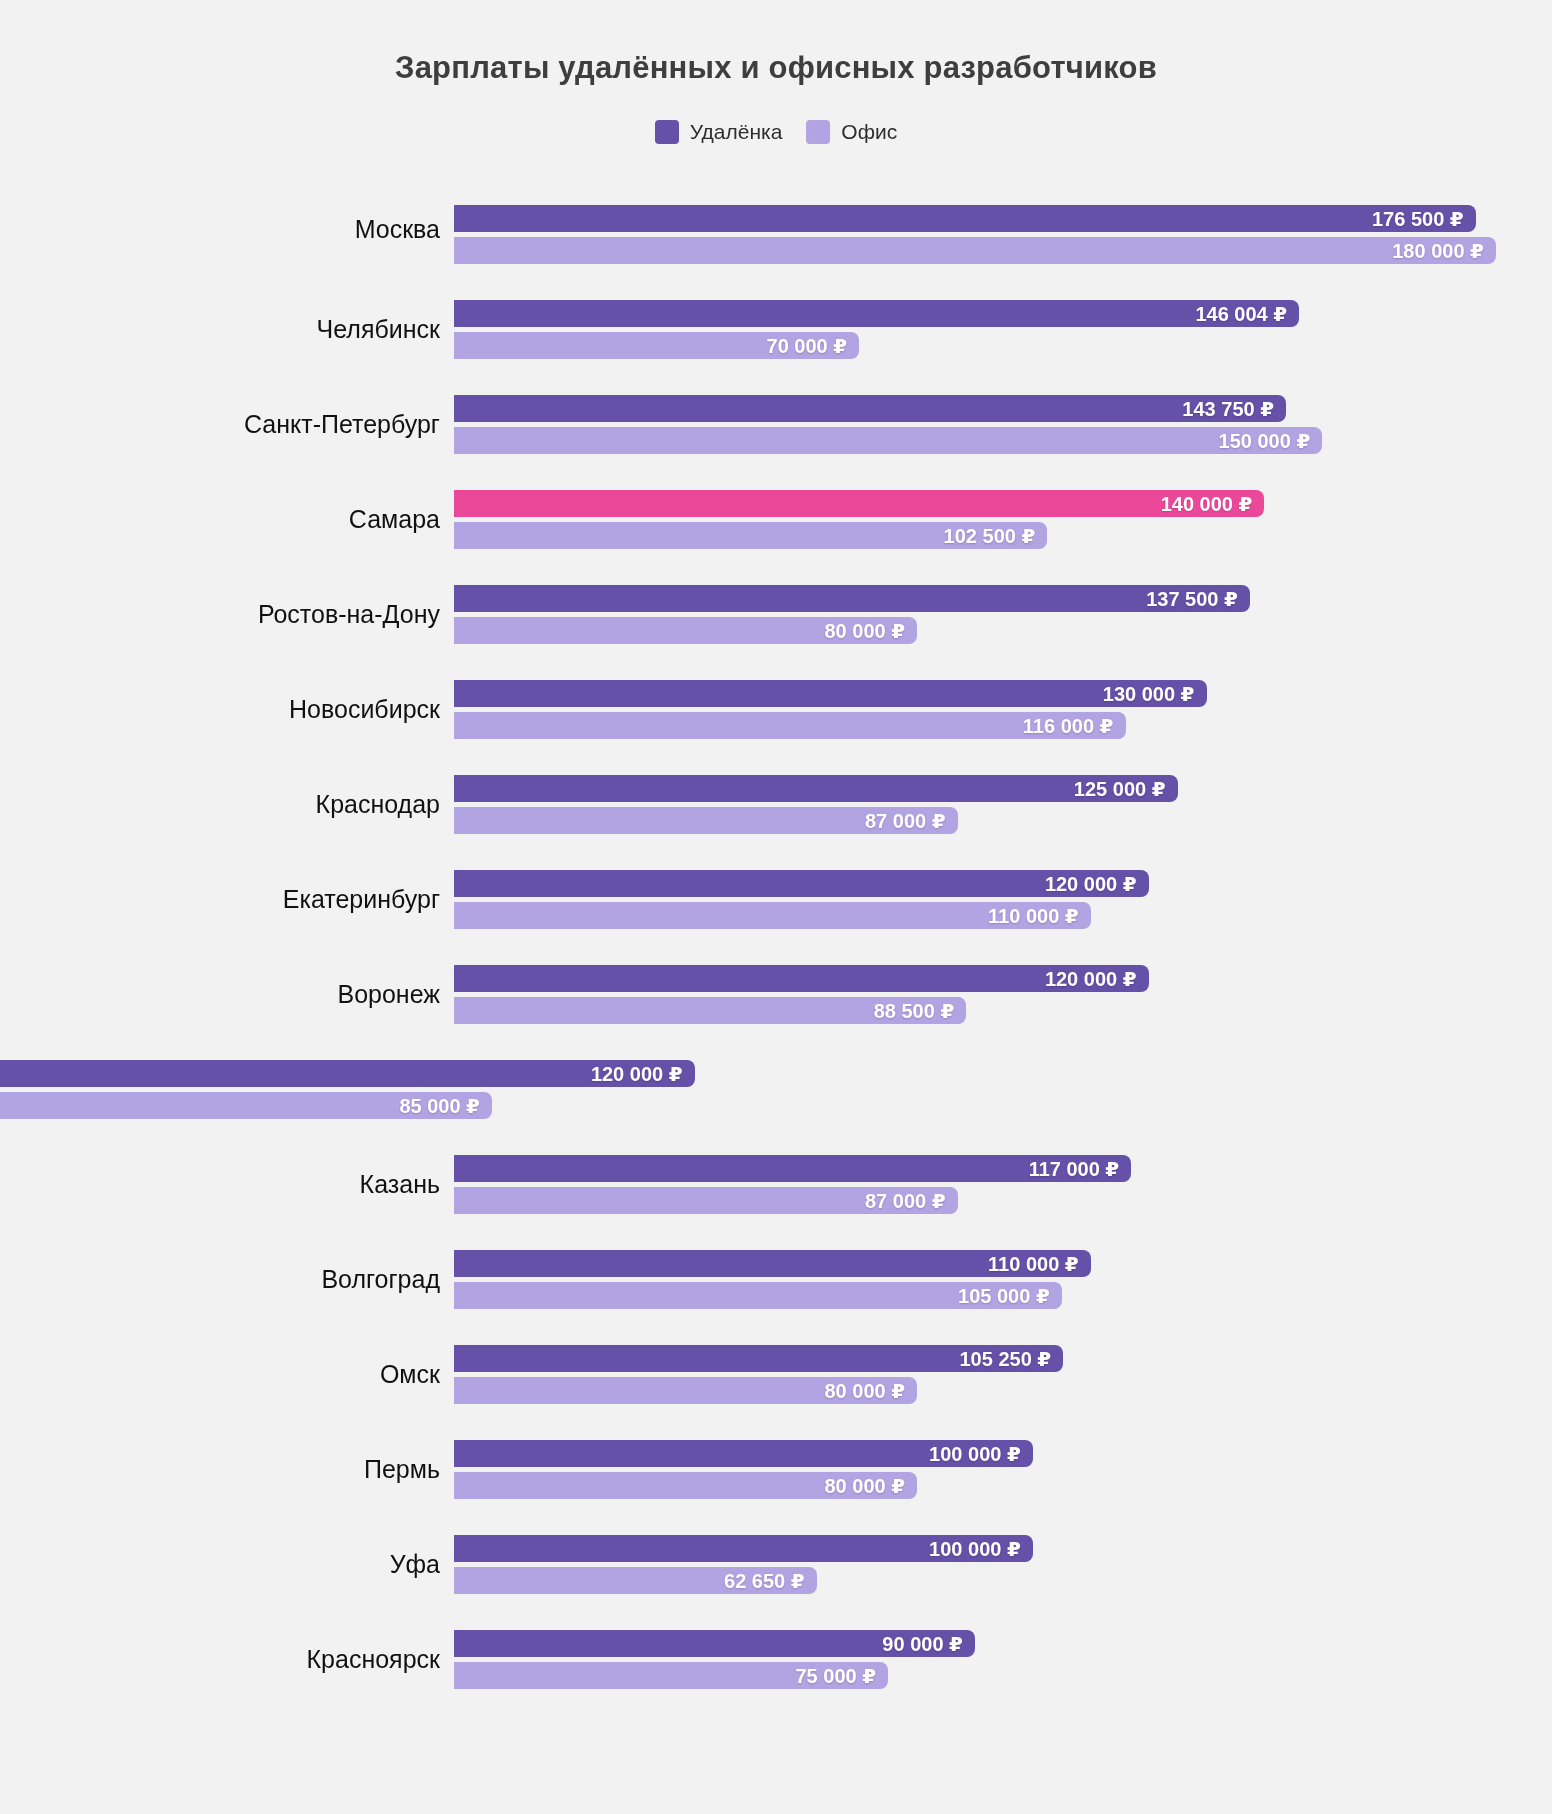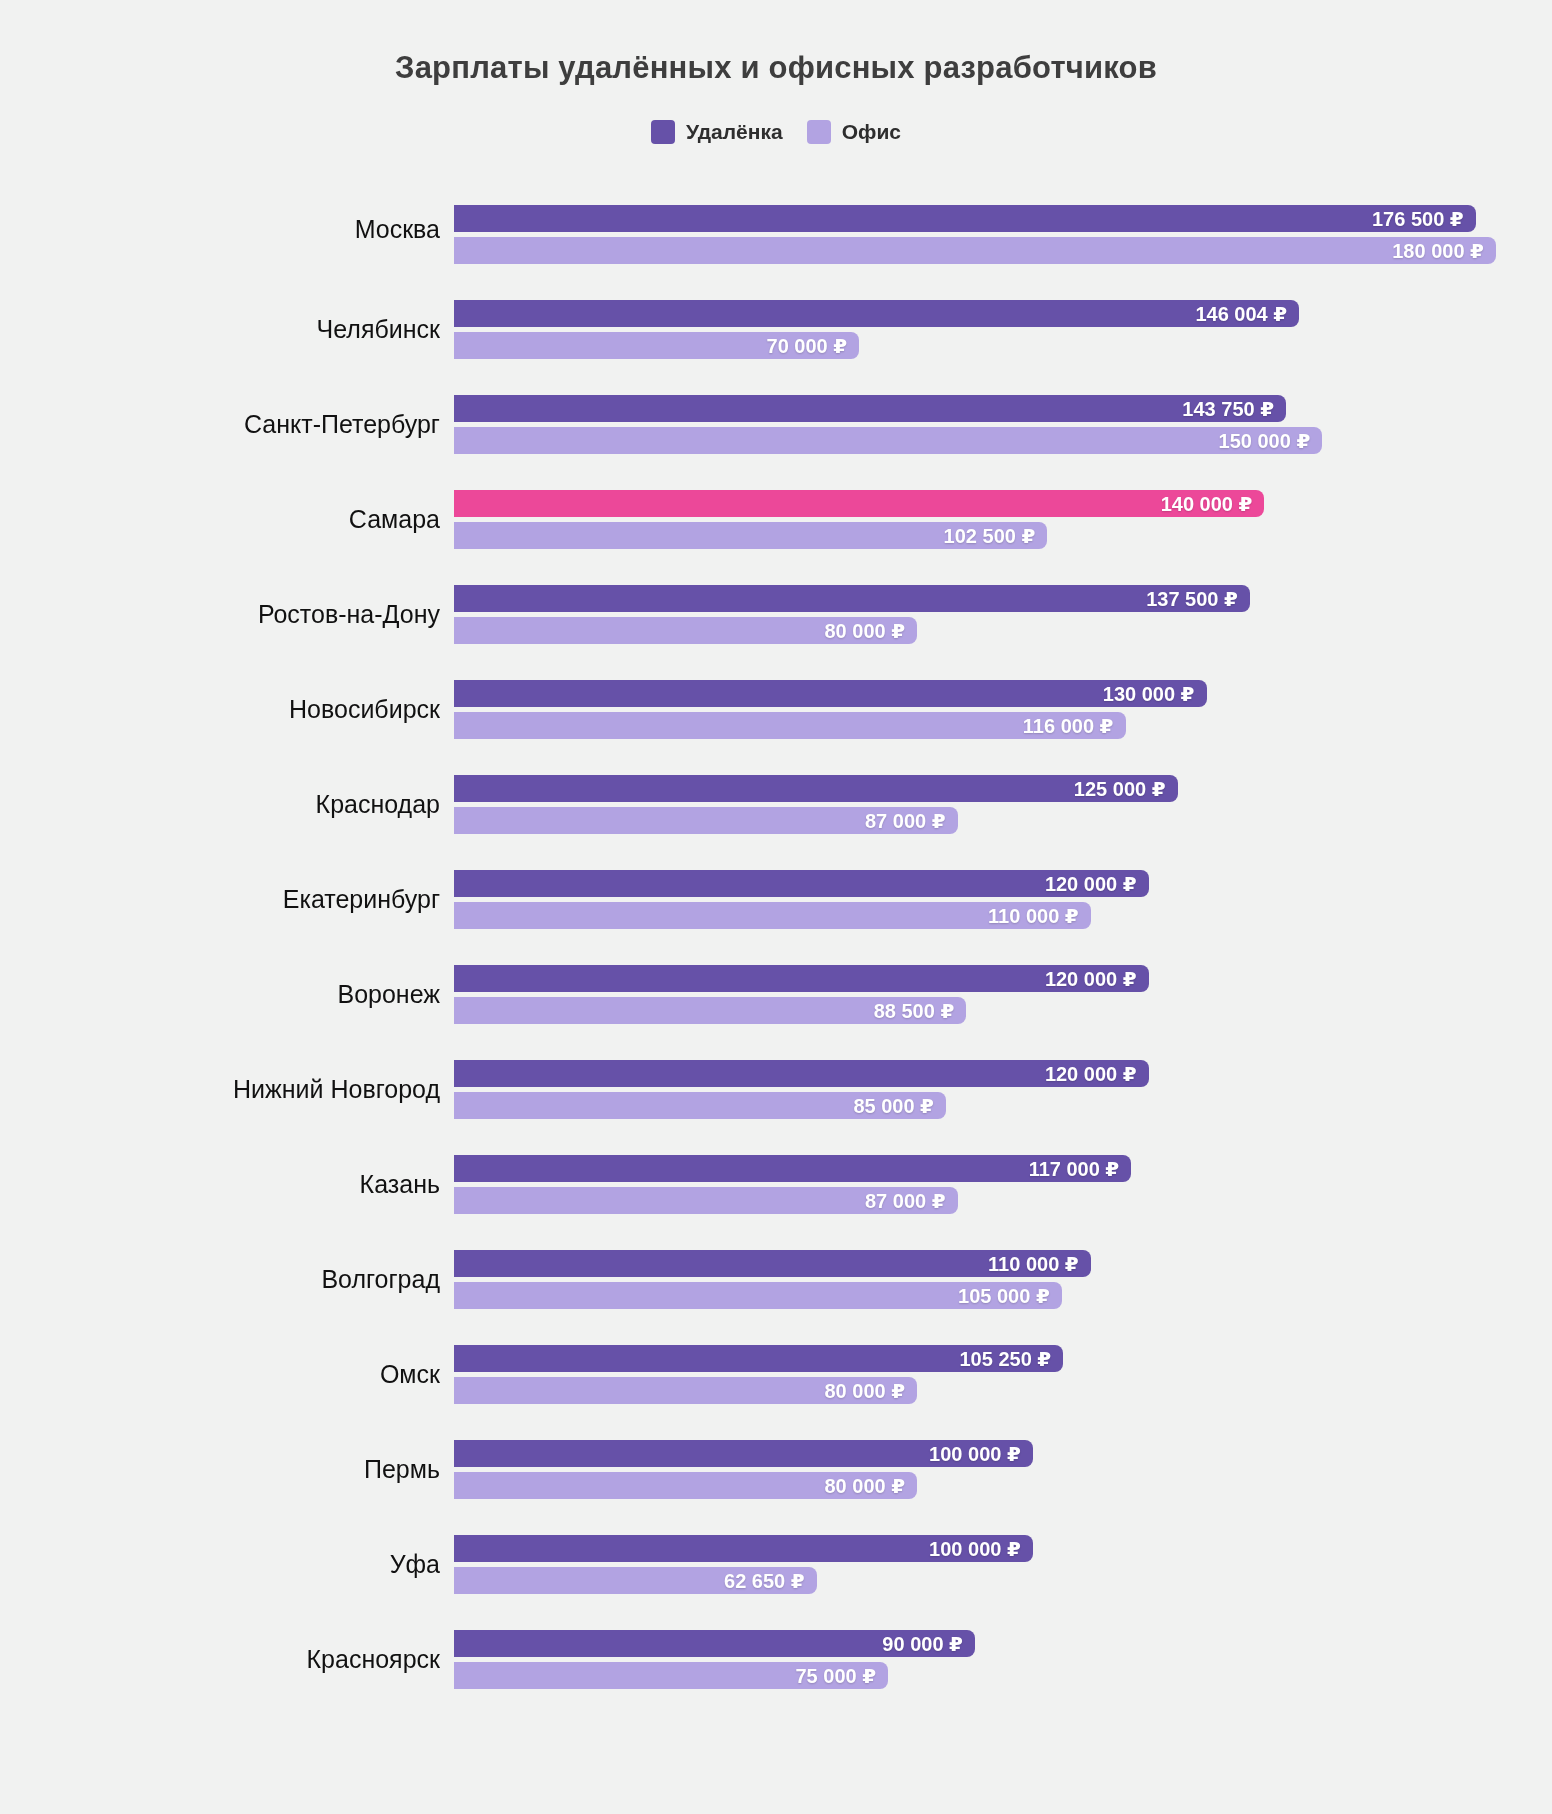--- a/index.html
+++ b/index.html
@@ -18,21 +18,20 @@
     font-weight:bold;
     color:#3e3e3e;
     letter-spacing:.2px;
   }
   .legend{
     margin-top:34px;
     display:flex;
     justify-content:center;
     align-items:center;
     gap:24px;
-    font-weight:bold;
   }
   .legend-item{display:flex;align-items:center;gap:11px;}
   .legend-swatch{width:24px;height:24px;border-radius:4px;display:inline-block;}
   .legend-label{font-size:21px;color:#2e2e2e;}
   .rows{margin-top:50px;}
   .row{
     display:flex;
     align-items:center;
     margin-bottom:36px;
   }
@@ -176,21 +175,20 @@
         <div class="bars">
           <div class="bar" style="background: rgb(102, 81, 168); width: 66.6667%;">
             <span class="bar-value">120 000 ₽</span>
           </div>
           <div class="bar" style="background: rgb(178, 163, 226); width: 49.1667%;">
             <span class="bar-value">88 500 ₽</span>
           </div>
         </div>
       </div>
       <div class="row">
-        <div class="city">Нижний Новгород</div>
         <div class="bars">
           <div class="bar" style="background: rgb(102, 81, 168); width: 66.6667%;">
             <span class="bar-value">120 000 ₽</span>
           </div>
           <div class="bar" style="background: rgb(178, 163, 226); width: 47.2222%;">
             <span class="bar-value">85 000 ₽</span>
           </div>
         </div>
       </div>
       <div class="row">

